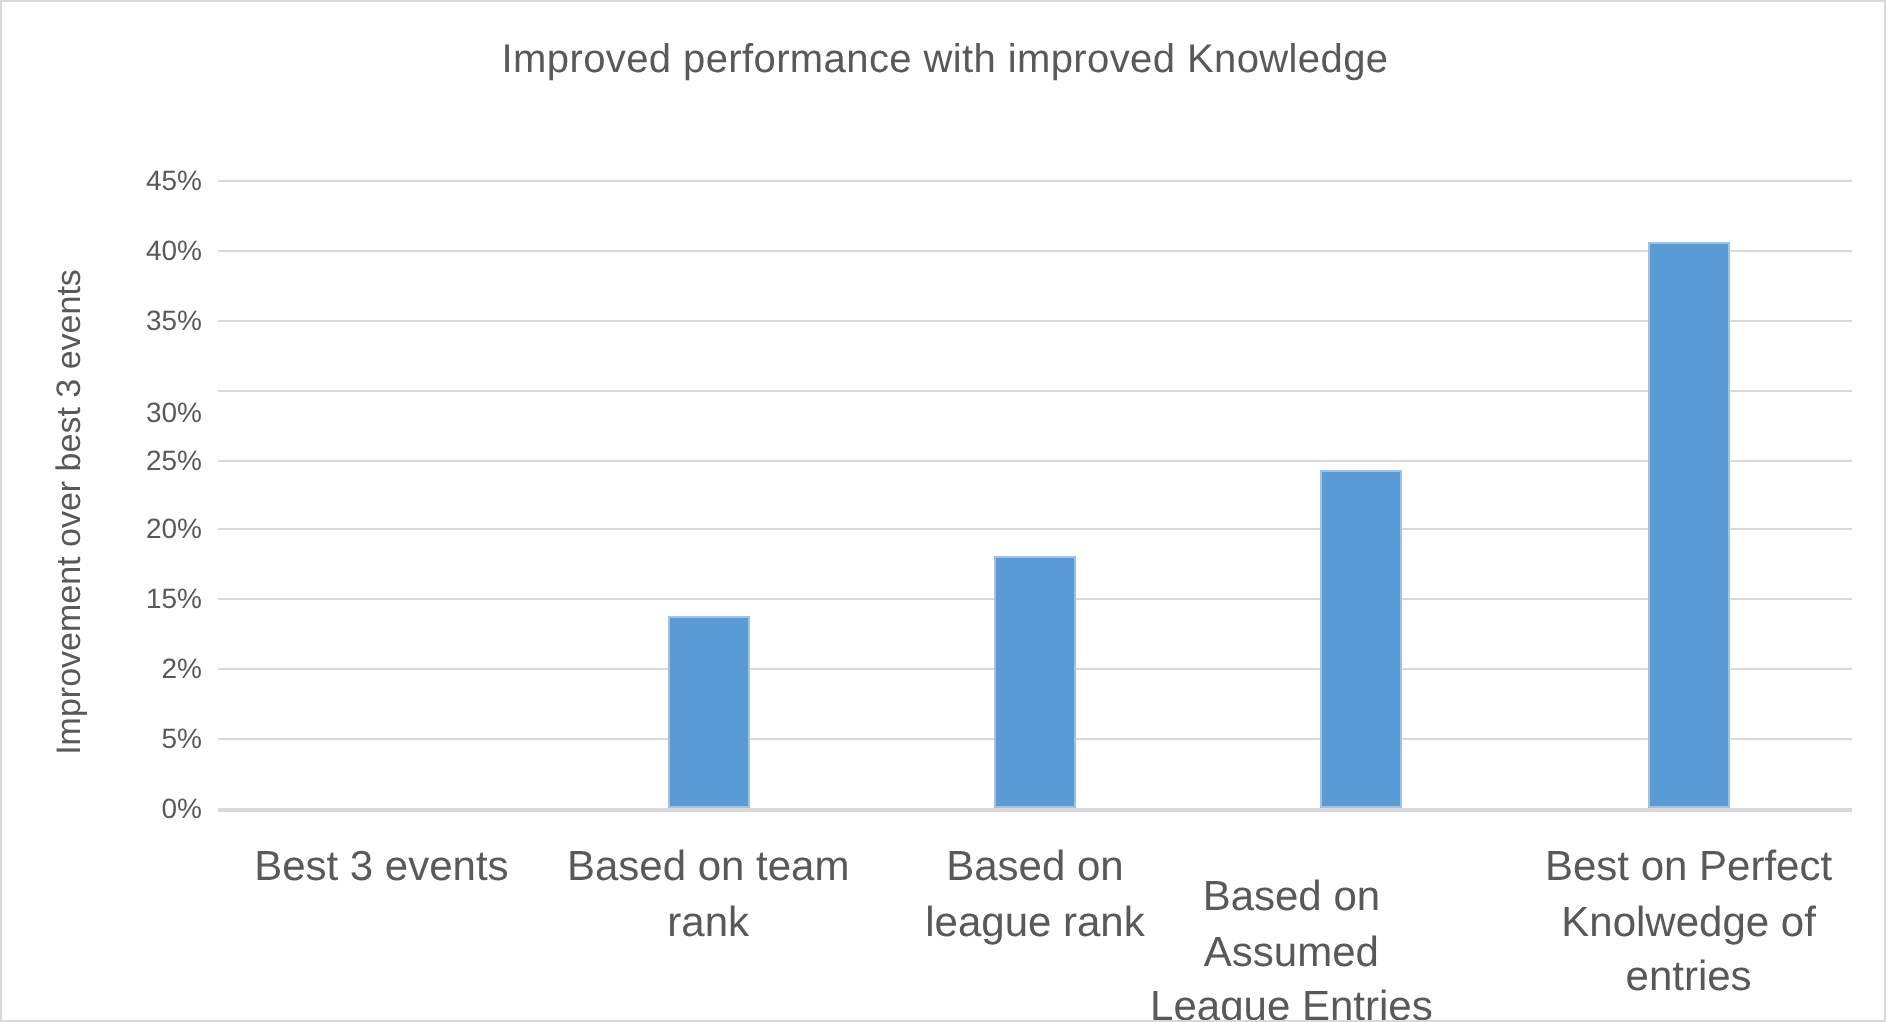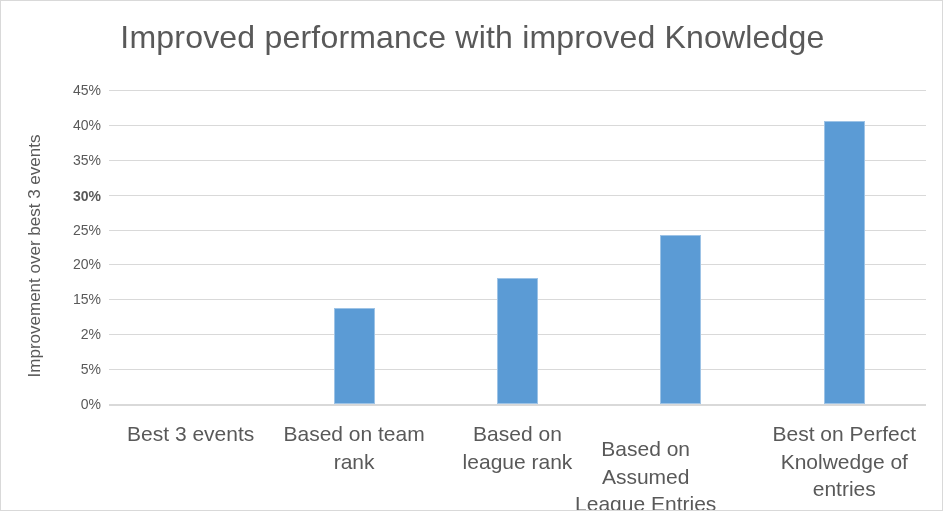--- a/index.html
+++ b/index.html
@@ -18,21 +18,21 @@
     border: 1px solid #d9d9d9;
     background: #ffffff;
     overflow: hidden;
   }
   .chart-title {
     position: absolute;
     left: 0;
     top: 18px;
     width: 943px;
     text-align: center;
-    font-size: 32px;
+    font-size: 20px;
     color: #595959;
     font-weight: normal;
     letter-spacing: 0.2px;
     white-space: nowrap;
   }
   
   .y-axis-title {
     position: absolute;
     left: -131px;
     top: 245px;
@@ -97,21 +97,21 @@
 <div class="chart-frame">
 
   <div class="chart-title">Improved performance with improved Knowledge</div>
 
   <div class="y-axis-title">Improvement over best 3 events</div>
 
   <div id="yticks">
       <div class="ytick-wrap" style="top: 89px;">45%</div>
       <div class="ytick-wrap" style="top: 123.889px;">40%</div>
       <div class="ytick-wrap" style="top: 158.778px; text-align: right;">35%</div>
-      <div class="ytick-wrap" style="top: 195px; font-weight: bold;">30%</div>
+      <div class="ytick-wrap" style="top: 205px;">30%</div>
       <div class="ytick-wrap" style="top: 228.556px;">25%</div>
       <div class="ytick-wrap" style="top: 263.444px;">20%</div>
       <div class="ytick-wrap" style="top: 298.333px;">15%</div>
       <div class="ytick-wrap" style="top: 333.222px;">2%</div>
       <div class="ytick-wrap" style="top: 368.111px;">5%</div>
       <div class="ytick-wrap" style="top: 403px;">0%</div>
     </div>
 
   <div class="plot-area" id="plot">
       <div class="gridline" style="top: 0px;"></div>

